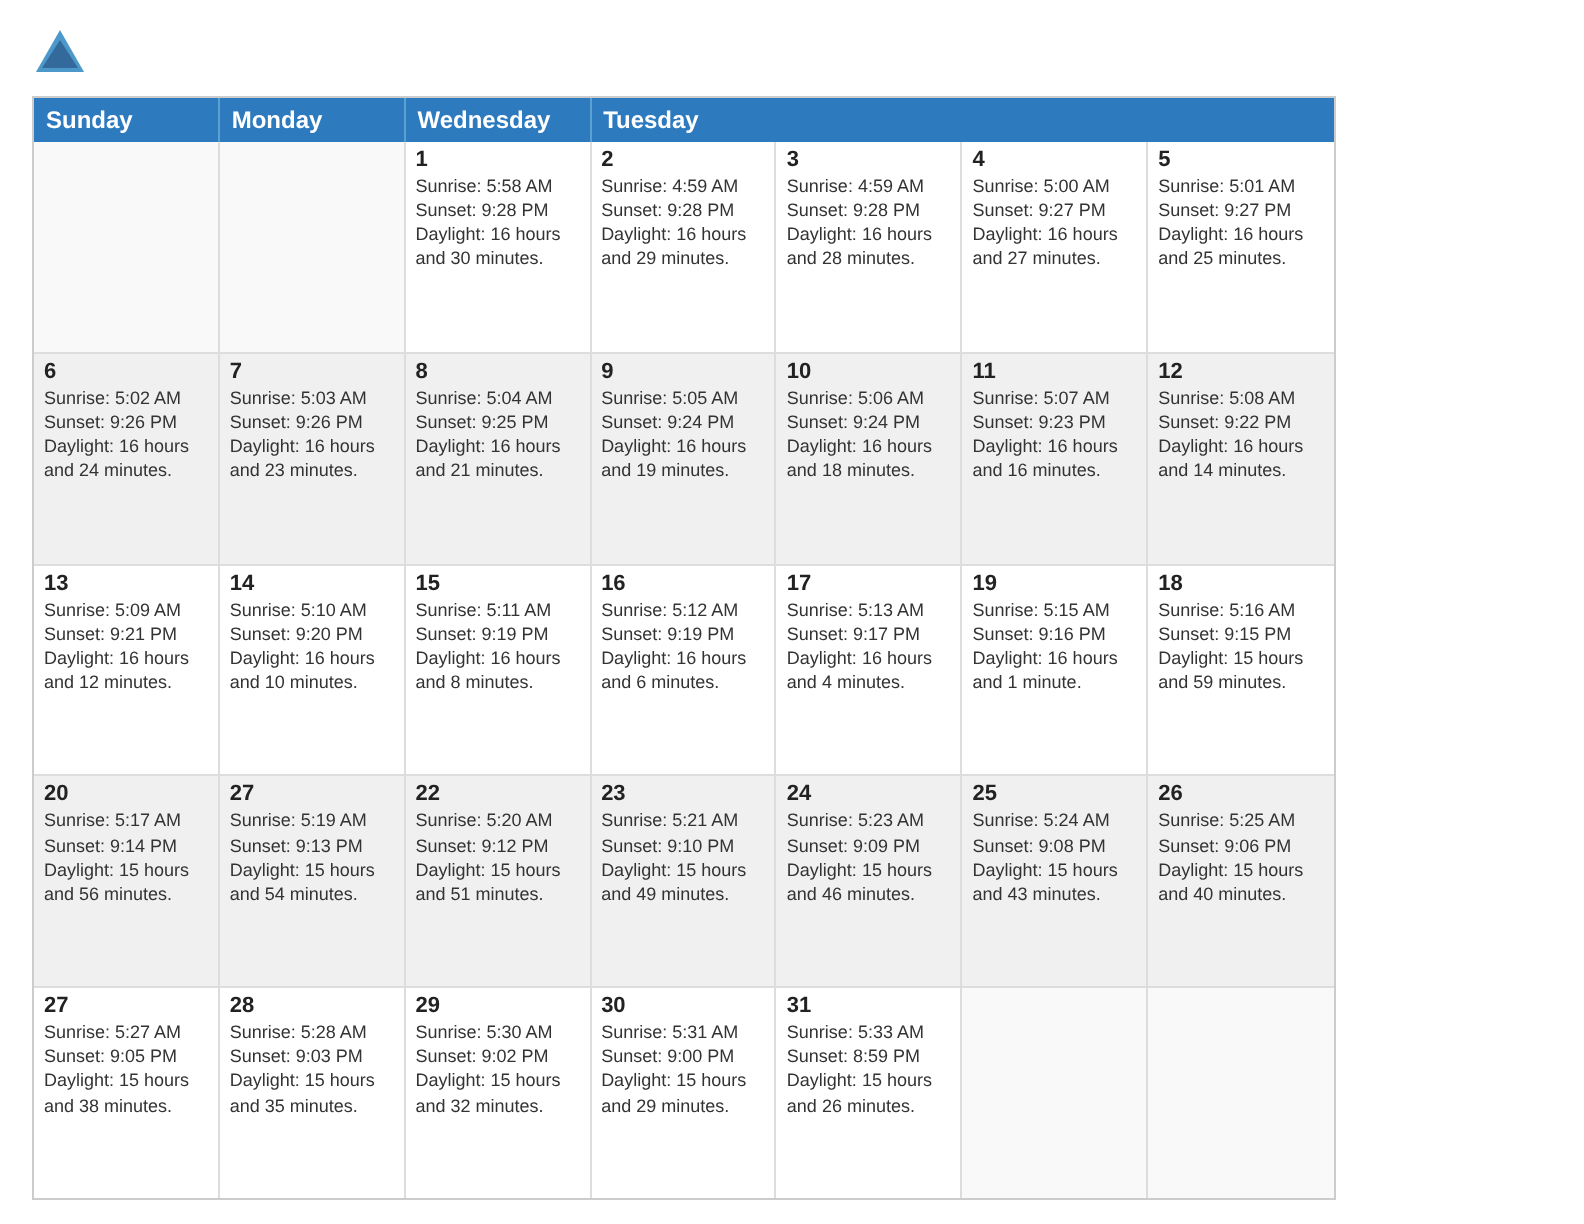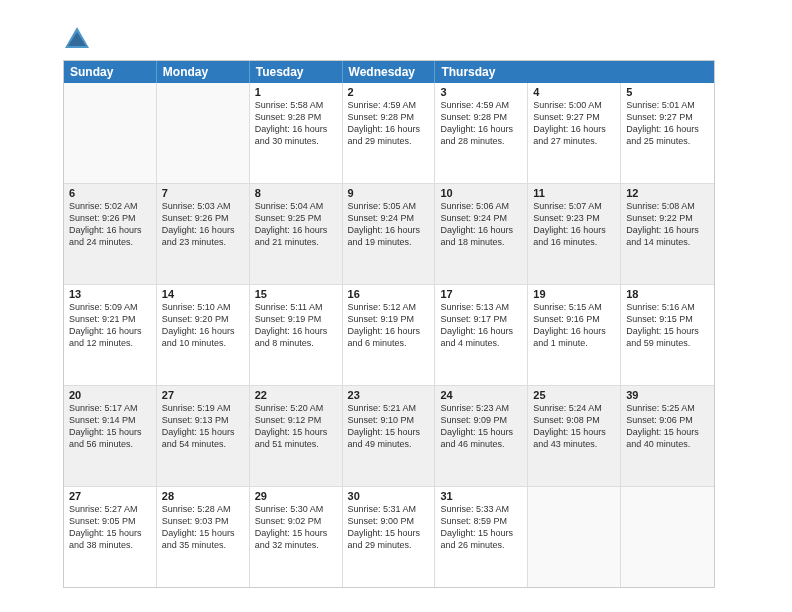--- a/index.html
+++ b/index.html
@@ -6,24 +6,23 @@
     body {
       width: 792px;
       height: 612px;
       font-family: Arial, sans-serif;
       background: #fff;
       overflow: hidden;
     }
     .page {
       width: 684px;
       height: 612px;
-      padding: 24px 16px;
+      padding: 12px 16px;
       display: flex;
       flex-direction: column;
-      margin-left: 47px;
     }
     .header {
       display: flex;
       justify-content: space-between;
       align-items: flex-start;
       margin-bottom: 8px;
     }
     .logo {
       display: flex;
       align-items: center;
@@ -122,23 +121,22 @@
     <div class="title-area">
       <div class="month-title"></div>
       <div class="location"></div>
     </div>
   </div>
 
   <div class="calendar">
     <div class="cal-header">
       <div class="cal-header-cell">Sunday</div>
       <div class="cal-header-cell">Monday</div>
+      <div class="cal-header-cell">Wednesday</div>
       <div class="cal-header-cell">Tuesday</div>
-      <div class="cal-header-cell">Wednesday</div>
-      <div class="cal-header-cell">Thursday</div>
     </div>
     <div class="cal-body" id="cal-body">
     <div class="cal-row">
           <div class="cal-cell empty"></div>
           <div class="cal-cell empty"></div>
           <div class="cal-cell">
             <span class="day-num">1</span>
             <div class="cell-text">Sunrise: 5:58 AM<br>Sunset: 9:28 PM<br>Daylight: 16 hours<br>and 30 minutes.</div>
           </div>
           <div class="cal-cell">
@@ -237,21 +235,21 @@
           </div>
           <div class="cal-cell shaded">
             <span class="day-num">24</span>
             <div class="cell-text">Sunrise: 5:23 AM<br>Sunset: 9:09 PM<br>Daylight: 15 hours<br>and 46 minutes.</div>
           </div>
           <div class="cal-cell shaded">
             <span class="day-num">25</span>
             <div class="cell-text">Sunrise: 5:24 AM<br>Sunset: 9:08 PM<br>Daylight: 15 hours<br>and 43 minutes.</div>
           </div>
           <div class="cal-cell shaded">
-            <span class="day-num">39</span>
+            <span class="day-num">26</span>
             <div class="cell-text">Sunrise: 5:25 AM<br>Sunset: 9:06 PM<br>Daylight: 15 hours<br>and 40 minutes.</div>
           </div>
         </div>
         <div class="cal-row">
           <div class="cal-cell">
             <span class="day-num">27</span>
             <div class="cell-text">Sunrise: 5:27 AM<br>Sunset: 9:05 PM<br>Daylight: 15 hours<br>and 38 minutes.</div>
           </div>
           <div class="cal-cell">
             <span class="day-num">28</span>

